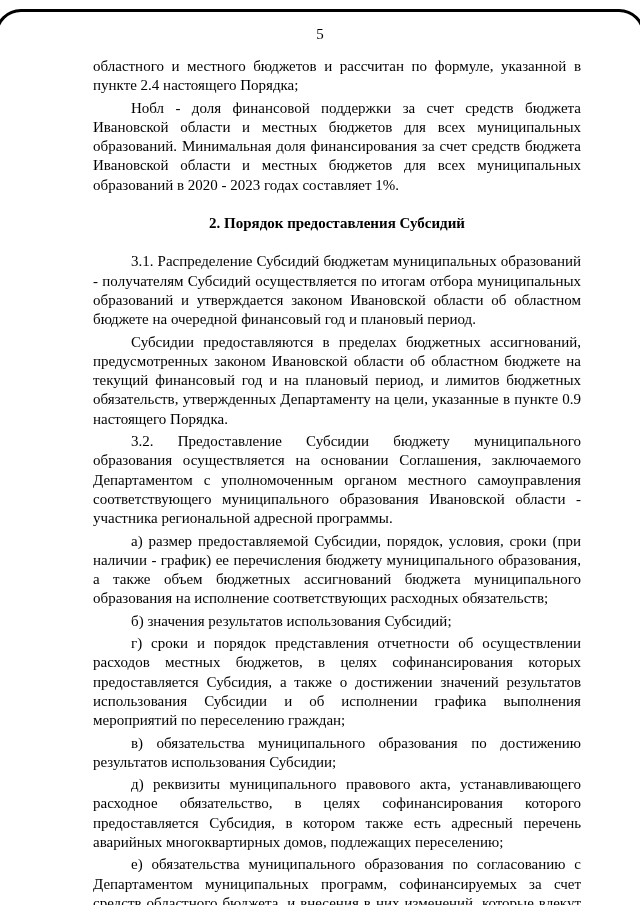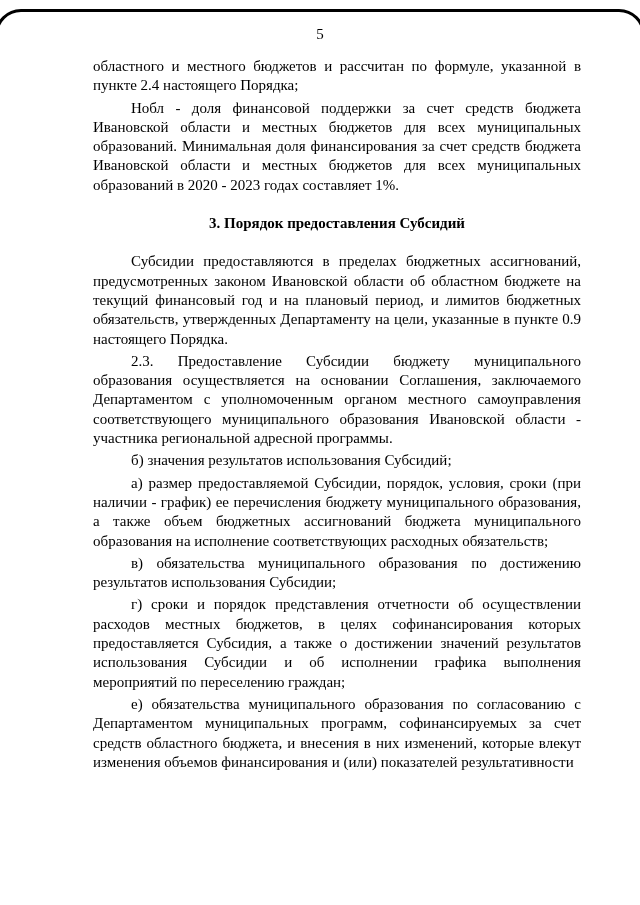--- a/index.html
+++ b/index.html
@@ -66,23 +66,25 @@
 
 <div class="doc">
   <div class="frame"></div>
 
   <div class="pagenum">5</div>
 
   <div class="content">
     <p class="para">областного и местного бюджетов и рассчитан по формуле, указанной в пункте 2.4 настоящего Порядка;</p>
     <p class="para indent">Нобл - доля финансовой поддержки за счет средств бюджета Ивановской области и местных бюджетов для всех муниципальных образований. Минимальная доля финансирования за счет средств бюджета Ивановской области и местных бюджетов для всех муниципальных образований в 2020 - 2023 годах составляет 1%.</p>
 
-    <div class="heading">3. Порядок предоставления Субсидий</div>
+    <div class="heading">2. Порядок предоставления Субсидий</div>
 
+    <p class="para indent">3.1. Распределение Субсидий бюджетам муниципальных образований - получателям Субсидий осуществляется по итогам отбора муниципальных образований и утверждается законом Ивановской области об областном бюджете на очередной финансовый год и плановый период.</p>
     <p class="para indent">Субсидии предоставляются в пределах бюджетных ассигнований, предусмотренных законом Ивановской области об областном бюджете на текущий финансовый год и на плановый период, и лимитов бюджетных обязательств, утвержденных Департаменту на цели, указанные в пункте 0.9 настоящего Порядка.</p>
-    <p class="para indent">2.3. Предоставление Субсидии бюджету муниципального образования осуществляется на основании Соглашения, заключаемого Департаментом с уполномоченным органом местного самоуправления соответствующего муниципального образования Ивановской области - участника региональной адресной программы.</p>
+    <p class="para indent">3.2. Предоставление Субсидии бюджету муниципального образования осуществляется на основании Соглашения, заключаемого Департаментом с уполномоченным органом местного самоуправления соответствующего муниципального образования Ивановской области - участника региональной адресной программы.</p>
+    <p class="para indent">а) размер предоставляемой Субсидии, порядок, условия, сроки (при наличии - график) ее перечисления бюджету муниципального образования, а также объем бюджетных ассигнований бюджета муниципального образования на исполнение соответствующих расходных обязательств;</p>
     <p class="para indent">б) значения результатов использования Субсидий;</p>
-    <p class="para indent">а) размер предоставляемой Субсидии, порядок, условия, сроки (при наличии - график) ее перечисления бюджету муниципального образования, а также объем бюджетных ассигнований бюджета муниципального образования на исполнение соответствующих расходных обязательств;</p>
+    <p class="para indent">г) сроки и порядок представления отчетности об осуществлении расходов местных бюджетов, в целях софинансирования которых предоставляется Субсидия, а также о достижении значений результатов использования Субсидии и об исполнении графика выполнения мероприятий по переселению граждан;</p>
     <p class="para indent">в) обязательства муниципального образования по достижению результатов использования Субсидии;</p>
-    <p class="para indent">г) сроки и порядок представления отчетности об осуществлении расходов местных бюджетов, в целях софинансирования которых предоставляется Субсидия, а также о достижении значений результатов использования Субсидии и об исполнении графика выполнения мероприятий по переселению граждан;</p>
+    <p class="para indent">д) реквизиты муниципального правового акта, устанавливающего расходное обязательство, в целях софинансирования которого предоставляется Субсидия, в котором также есть адресный перечень аварийных многоквартирных домов, подлежащих переселению;</p>
     <p class="para indent">е) обязательства муниципального образования по согласованию с Департаментом муниципальных программ, софинансируемых за счет средств областного бюджета, и внесения в них изменений, которые влекут изменения объемов финансирования и (или) показателей результативности</p>
   </div>
 </div>
 
 </body></html>

